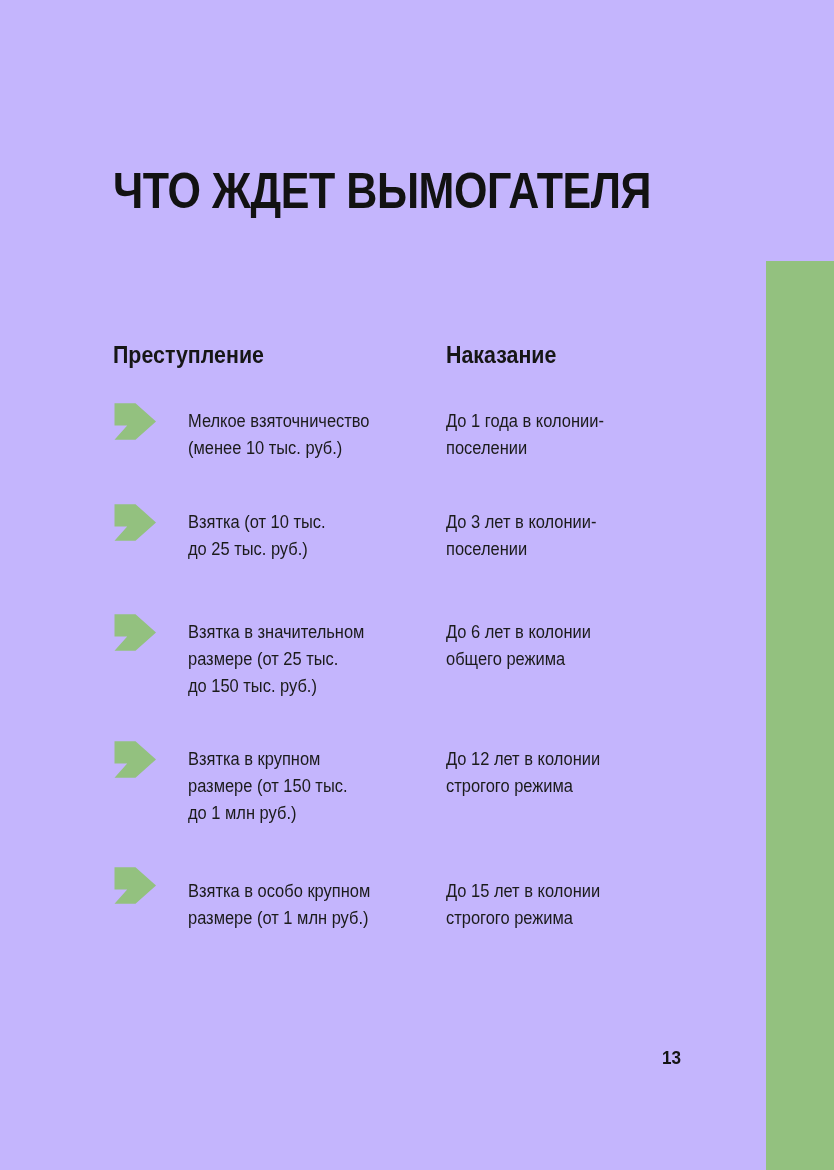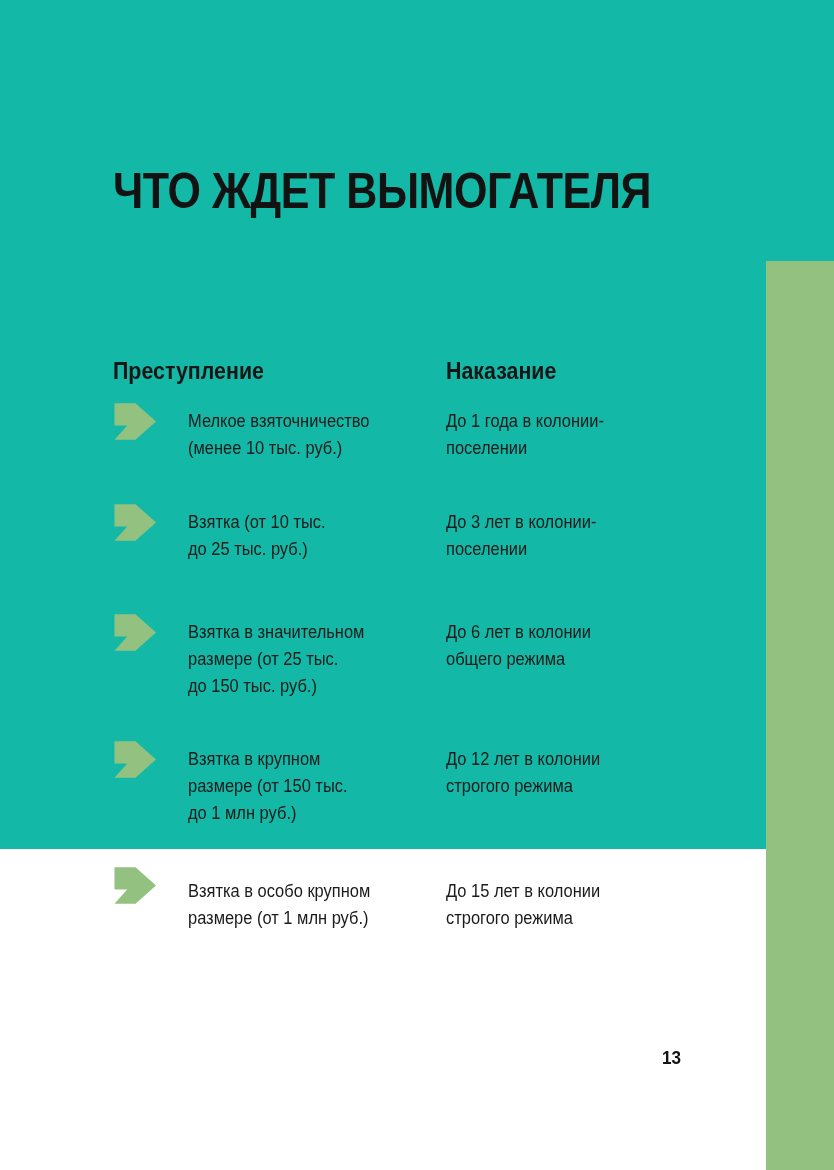--- a/index.html
+++ b/index.html
@@ -15,22 +15,22 @@
     overflow: hidden;
     font-family: "Liberation Sans", "DejaVu Sans", sans-serif;
     color: #1a1a1a;
     -webkit-font-smoothing: antialiased;
   }
 
   .page {
     position: absolute;
     inset: 0;
     width: 834px;
-    height: 849px;
-    background: #14b8a6;
+    height: 1170px;
+    background: #c4b5fd;
   }
 
   
   .accent-bar {
     position: absolute;
     left: 766px;
     top: 261px;
     width: 68px;
     height: 909px;
     background: #93c17f;
@@ -55,21 +55,21 @@
   
   .table {
     position: absolute;
     left: 0;
     top: 0;
     width: 834px;
   }
 
   .col-headers {
     position: absolute;
-    top: 357px;
+    top: 341px;
     left: 0;
     width: 834px;
     height: 34px;
   }
   .col-header {
     position: absolute;
     font-family: "Liberation Sans Narrow", "Liberation Sans", sans-serif;
     font-weight: 700;
     font-size: 23px;
     line-height: 28px;

